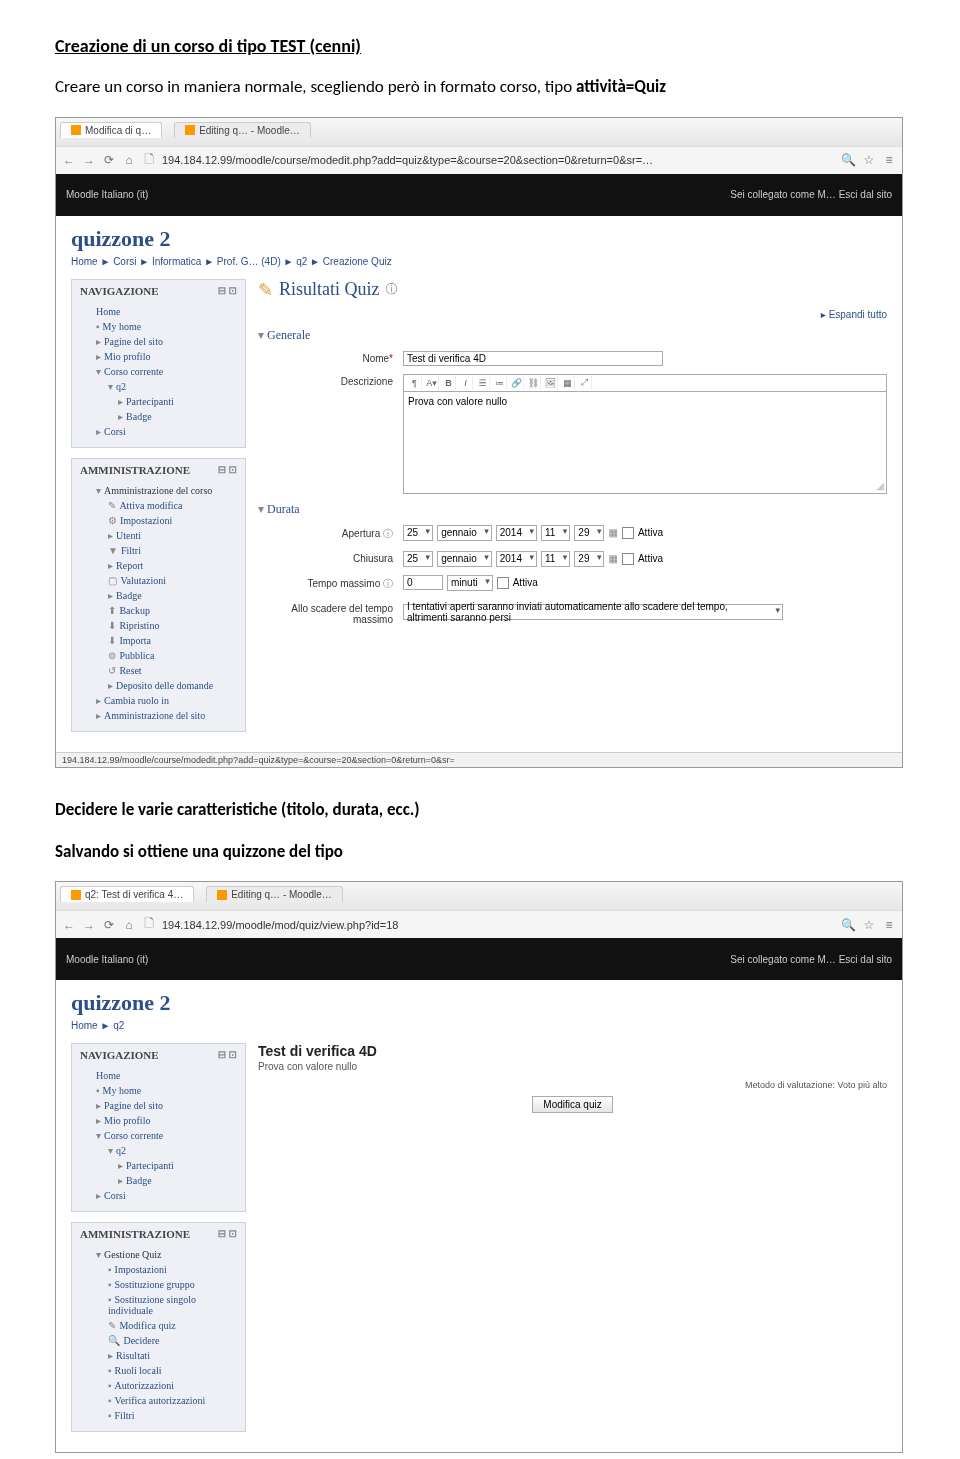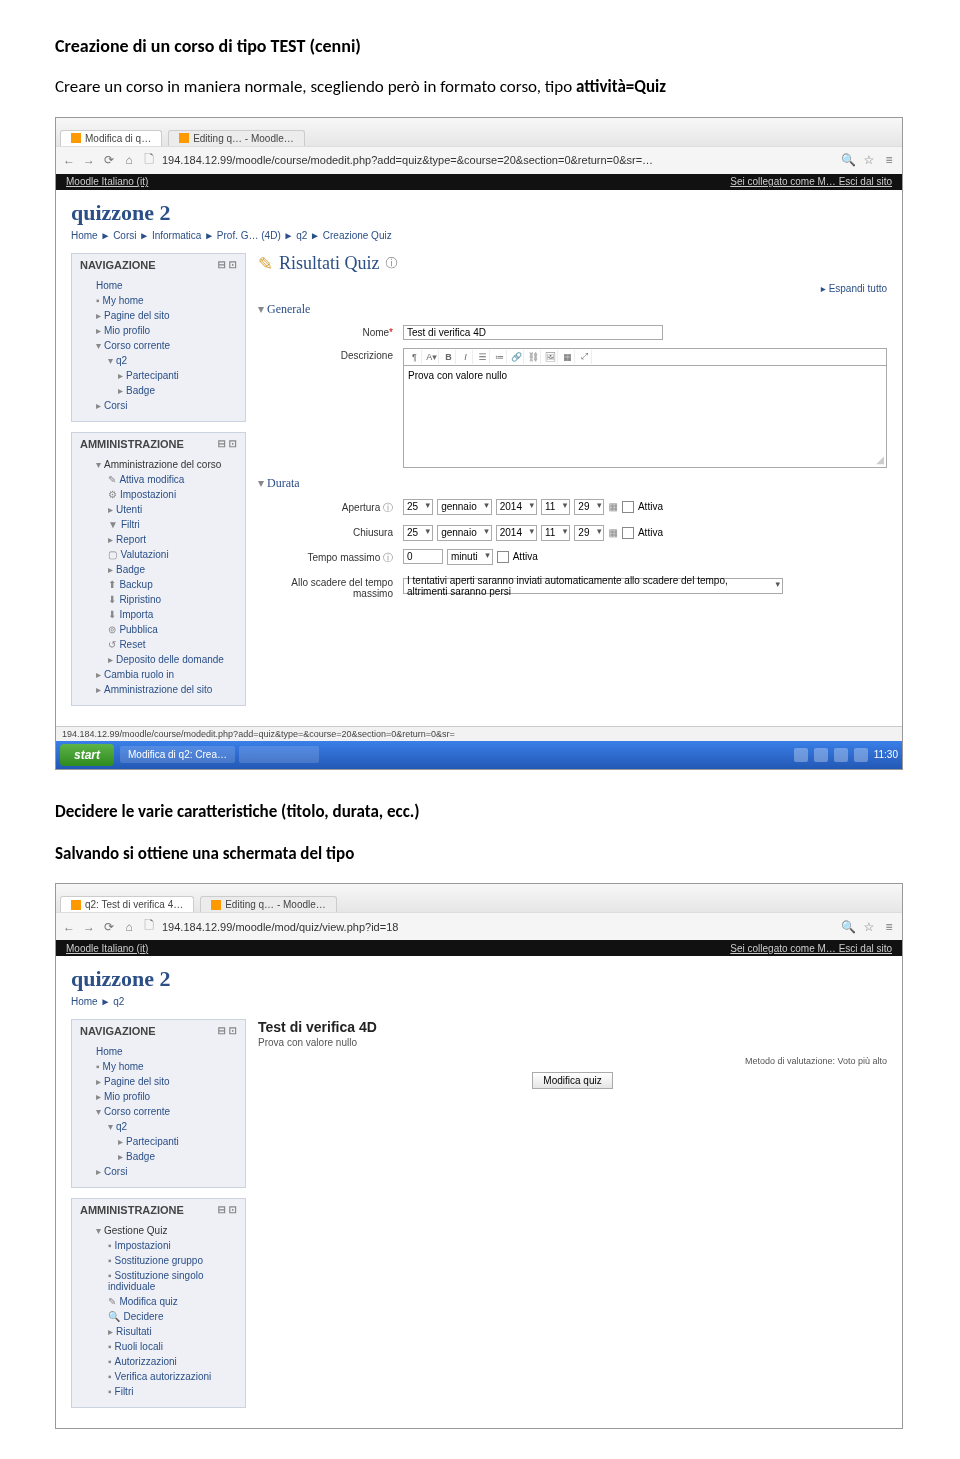--- a/index.html
+++ b/index.html
@@ -1,36 +1,36 @@
 <!DOCTYPE html>
 <html><head>
 <meta charset="utf-8">
 <style>
   * { box-sizing: border-box; margin: 0; padding: 0; }
   body { font-family: Calibri, Arial, sans-serif; background: #fff; width: 960px; }
   .doc { padding: 35px 55px 30px 55px; }
-  .heading { font-size: 18px; font-weight: bold; margin-bottom: 18px; }
+  .heading { font-size: 18px; font-weight: bold; text-decoration: underline; margin-bottom: 18px; }
   .para { font-size: 17px; margin-bottom: 18px; line-height: 1.4; }
   .bold { font-weight: bold; }
 
   .browser-shot { width: 848px; border: 1px solid #999; font-family: Arial, sans-serif; margin-bottom: 30px; }
-  .tabbar { height: 28px; background: linear-gradient(#f7f7f7,#e6e6e6); display:flex; align-items: flex-end; gap:6px; padding: 4px 4px 0 4px; }
+  .tabbar { height: 28px; background: linear-gradient(#f7f7f7,#e6e6e6); display:flex; align-items: flex-end; gap:12px; padding: 4px 4px 8px 4px; }
   .tab { background:#fff; border-top:1px solid #ccc; border-left:1px solid #ccc; border-right:1px solid #ccc; border-radius:3px 3px 0 0; padding:2px 10px; font-size:10px; color:#444; display:flex; align-items:center; gap:4px; }
   .tab .favicon { width:10px; height:10px; background:#f90; }
   .tab.inactive { background:#ececec; }
   .addrbar { height: 28px; background:#f5f5f5; border-top:1px solid #ddd; display:flex; align-items:center; padding:0 6px; gap:6px; }
   .addrbar .navicon { width:14px; height:14px; display:inline-flex; align-items:center; justify-content:center; color:#777; font-size:12px; }
   .addrbar .url { font-size:11px; color:#333; flex:1; white-space:nowrap; overflow:hidden; text-overflow:ellipsis; }
   .addrbar .right { display:flex; gap:6px; }
-  .blackbar { height:16px; background:#111; color:#ccc; display:flex; align-items:center; justify-content:space-between; padding:0 10px; font-size:10px;text-decoration:underline; }
+  .blackbar { height:42px; background:#111; color:#ccc; display:flex; align-items:center; justify-content:space-between; padding:0 10px; font-size:10px; }
   .page-body { background:#fff; padding: 10px 15px; min-height:400px; }
   .page-title { font-family: Georgia, serif; color:#2b4f86; font-size:22px; font-weight:bold; margin-bottom:4px; }
   .breadcrumb { font-size:10px; color:#2b4f86; margin-bottom:12px; }
   .layout { display:flex; gap:12px; }
-  .sidebar { width: 175px; }
+  .sidebar { width: 175px; font-family: Liberation Serif, serif; }
   .block { border:1px solid #ccd3e0; background:#eef0f6; margin-bottom:10px; }
   .block-header { display:flex; justify-content:space-between; padding:5px 8px; font-size:11px; font-weight:bold; color:#444; }
   .block-header .blkicons { color:#888; font-size:10px; }
   .block ul { list-style:none; padding:2px 8px 8px 20px; }
   .block li { font-size:10px; color:#2b4f86; padding:2px 0 2px 4px; }
   .block li.sub { padding-left: 16px; }
   .block li .pre { color:#888; margin-right:3px; }
   .main { flex:1; }
   .main-heading { font-family: Georgia, serif; font-size:18px; color:#2b4f86; display:flex; align-items:center; gap:6px; margin-bottom:8px; }
   .main-heading .editicon { color:#d7a23b; }
@@ -223,40 +223,24 @@
             </div>
           </div>
           <div class="formrow">
             <div class="lbl">Allo scadere del tempo massimo</div>
             <div class="val"><span class="sel" style="width:380px;">I tentativi aperti saranno inviati automaticamente allo scadere del tempo, altrimenti saranno persi</span></div>
           </div>
         </div>
       </div>
     </div>
     <div class="footer-status">194.184.12.99/moodle/course/modedit.php?add=quiz&amp;type=&amp;course=20&amp;section=0&amp;return=0&amp;sr=</div>
-    <div class="taskbar">
-      <div style="display:flex;gap:6px;align-items:center;">
-        <div class="start">start</div>
-        <div class="items">
-          <div class="titem">Modifica di q2: Crea…</div>
-          <div class="titem" style="width:80px;"></div>
-        </div>
-      </div>
-      <div class="tray">
-        <span class="tico"></span>
-        <span class="tico"></span>
-        <span class="tico"></span>
-        <span class="tico"></span>
-        <span>11:30</span>
-      </div>
-    </div>
   </div>
 
   <div class="para bold">Decidere le varie caratteristiche (titolo, durata, ecc.)</div>
-  <div class="para bold">Salvando si ottiene una schermata del tipo</div>
+  <div class="para bold">Salvando si ottiene una quizzone del tipo</div>
 
   <div class="browser-shot shot2">
     <div class="tabbar">
       <div class="tab">
           <span class="favicon"></span>
           <span>q2: Test di verifica 4…</span>
         </div>
       <div class="tab inactive">
           <span class="favicon"></span>
           <span>Editing q… - Moodle…</span>

